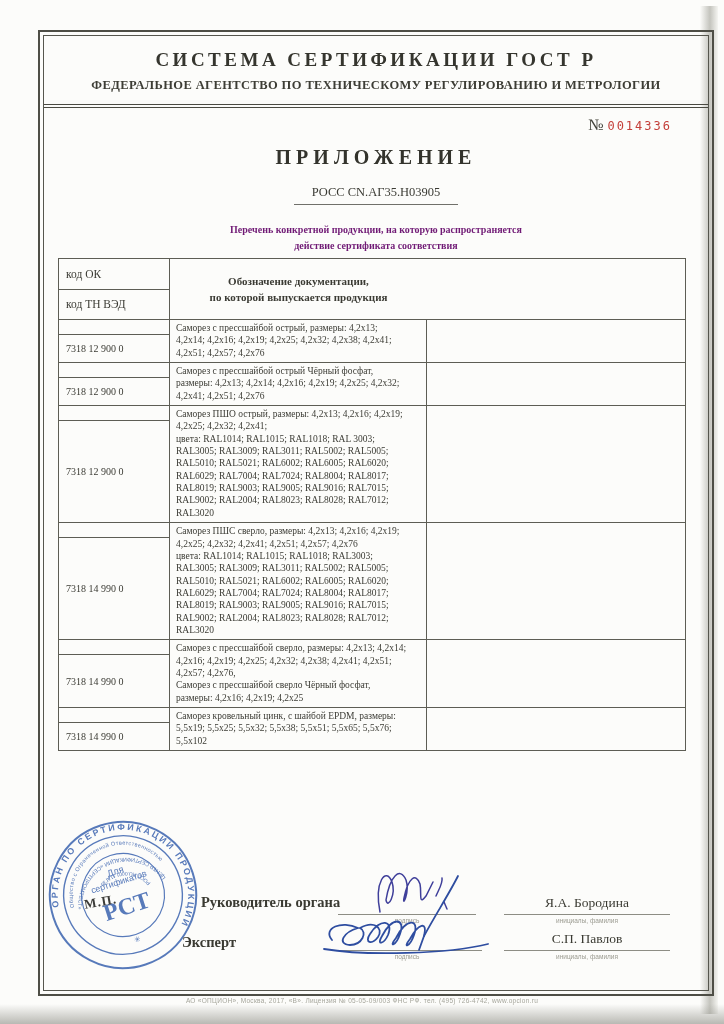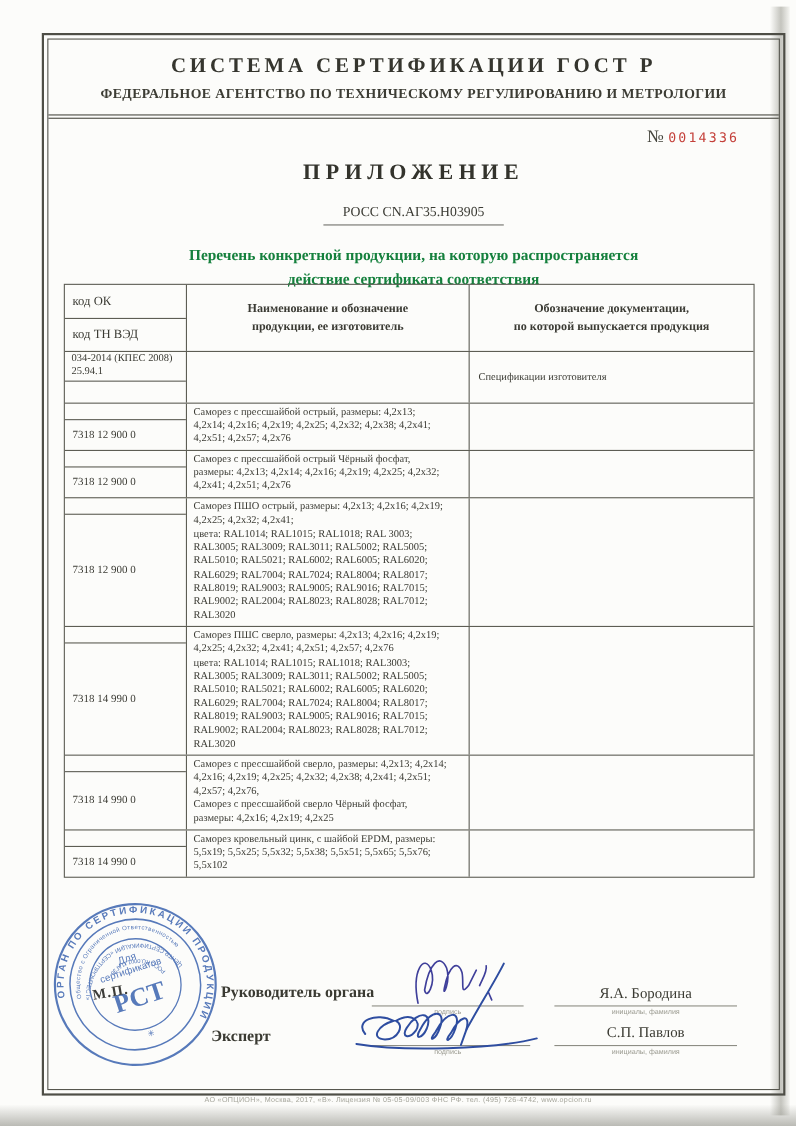--- a/index.html
+++ b/index.html
@@ -24,21 +24,21 @@
   .doc-number .val{font-family:"DejaVu Sans Mono", monospace;font-size:12px;letter-spacing:2px;color:#c4403a;}
 
   .appendix{position:absolute;top:110px;left:0;right:0;text-align:center;
     font-size:20px;font-weight:bold;letter-spacing:5px;color:#33332c;}
 
   .cert-line{position:absolute;top:149px;left:0;right:0;display:flex;justify-content:center;align-items:flex-end;gap:12px;}
   .cert-label{font-size:13.5px;padding-bottom:1px;}
   .cert-num{font-size:12.5px;border-bottom:1px solid #70706a;padding:0 18px 4px;}
 
   .subtitle{position:absolute;top:186px;left:0;right:0;text-align:center;
-    font-size:14px;font-weight:bold;line-height:1.6;color:#15803d;white-space:pre-line;}
+    font-size:10px;font-weight:bold;line-height:1.6;color:#701a75;white-space:pre-line;}
 
   .ctable{position:absolute;left:14px;top:222px;width:628px;border:1px solid #5d5d54;box-sizing:border-box;}
   .thead{display:grid;grid-template-columns:111px 257px 1fr;min-height:60px;border-bottom:1px solid #5d5d54;}
   .th1{display:flex;flex-direction:column;border-right:1px solid #5d5d54;}
   .th1a,.th1b{flex:1;display:flex;align-items:center;padding:2px 7px;font-size:11.5px;}
   .th1a{border-bottom:1px solid #5d5d54;}
   .th2,.th3{display:flex;align-items:center;justify-content:center;text-align:center;
     font-size:11px;font-weight:bold;line-height:1.5;white-space:pre-line;padding:2px 6px;}
   .th2{border-right:1px solid #5d5d54;}
   .trow{display:grid;grid-template-columns:111px 257px 1fr;border-bottom:1px solid #5d5d54;min-height:38px;}
@@ -46,21 +46,21 @@
   .rc1{display:flex;flex-direction:column;border-right:1px solid #5d5d54;}
   .rc1-top{min-height:12px;border-bottom:1px solid #5d5d54;font-size:9.5px;line-height:1.25;padding:1px 6px;white-space:pre-line;}
   .rc1-bot{flex:1;display:flex;align-items:center;min-height:15px;font-size:10px;padding:2px 7px;}
   .rc2{border-right:1px solid #5d5d54;font-size:9.5px;line-height:1.3;padding:2px 6px 3px;white-space:pre-line;}
   .rc3{font-size:9.5px;padding:3px 8px;display:flex;align-items:center;}
 
   .stamp{position:absolute;left:44px;top:816px;width:158px;height:158px;opacity:.92;}
   .mp-mark{position:absolute;left:84px;top:894px;font-size:13px;font-weight:bold;color:#3c3c38;transform:rotate(-10deg);letter-spacing:1px;}
 
   .sig-head-label{position:absolute;left:201px;top:894px;font-size:14.5px;font-weight:bold;color:#3a3a32;}
-  .sig-expert-label{position:absolute;left:192px;top:934px;font-size:14.5px;font-weight:bold;color:#3a3a32;}
+  .sig-expert-label{position:absolute;left:182px;top:934px;font-size:14.5px;font-weight:bold;color:#3a3a32;}
   .sline{position:absolute;height:0;border-bottom:1px solid #8d8d84;}
   .sline1{left:338px;top:914px;width:138px;}
   .sline2{left:332px;top:950px;width:150px;}
   .nline1{left:504px;top:914px;width:166px;}
   .nline2{left:504px;top:950px;width:166px;}
   .scap{position:absolute;text-align:center;font-size:6.5px;color:#9c9c92;font-family:"Liberation Sans",sans-serif;}
   .scap1{left:338px;top:917px;width:138px;}
   .scap2{left:332px;top:953px;width:150px;}
   .ncap1{left:504px;top:917px;width:166px;}
   .ncap2{left:504px;top:953px;width:166px;}
@@ -99,35 +99,24 @@
 
     <div class="subtitle">Перечень конкретной продукции,  на которую распространяется
 действие сертификата соответствия</div>
 
     <div class="ctable">
       <div class="thead">
         <div class="th1">
           <div class="th1a">код ОК</div>
           <div class="th1b">код ТН ВЭД</div>
         </div>
-        <div class="th2">Наименование и обозначение
-продукции, ее изготовитель</div>
         <div class="th3">Обозначение документации,
 по которой выпускается продукция</div>
       </div>
 
-      <div class="trow">
-        <div class="rc1">
-          <div class="rc1-top">034-2014 (КПЕС 2008)
-25.94.1</div>
-          <div class="rc1-bot"></div>
-        </div>
-        <div class="rc2"></div>
-        <div class="rc3">Спецификации изготовителя</div>
-      </div>
 
       <div class="trow">
         <div class="rc1">
           <div class="rc1-top"></div>
           <div class="rc1-bot">7318 12 900 0</div>
         </div>
         <div class="rc2">Саморез с прессшайбой острый, размеры: 4,2х13;
 4,2х14; 4,2х16; 4,2х19; 4,2х25; 4,2х32; 4,2х38; 4,2х41;
 4,2х51; 4,2х57; 4,2х76</div>
         <div class="rc3"></div>

